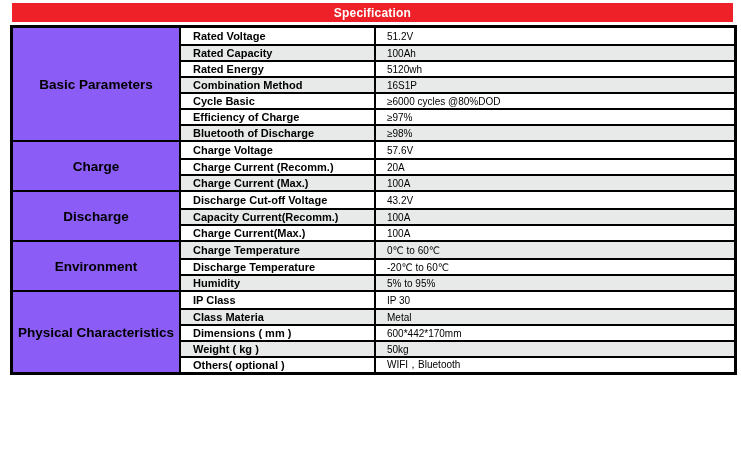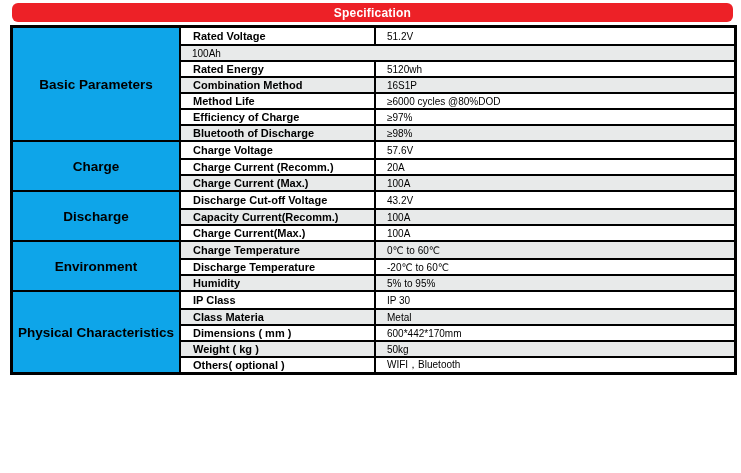--- a/index.html
+++ b/index.html
@@ -15,21 +15,20 @@
     left: 12px; top: 3px;
     width: 721px; height: 19px;
     background: #ed2127;
     color: #ffffff;
     font-size: 12px;
     font-weight: bold;
     display: flex;
     align-items: center;
     justify-content: center;
     letter-spacing: 0.2px;
-    border-radius: 6px;
   }
   .spec-table {
     position: absolute;
     left: 10px; top: 25px;
     width: 727px;
     border: 3px solid #000000;
     background: #ffffff;
     display: flex;
     flex-direction: column;
   }
@@ -42,21 +41,21 @@
     width: 168px;
     flex: 0 0 168px;
     border-right: 2px solid #000000;
     display: flex;
     align-items: center;
     justify-content: center;
     text-align: center;
     font-size: 13.5px;
     font-weight: bold;
     color: #000000;
-    background: #0ea5e9;
+    background: #8b5cf6;
     padding: 0 4px;
   }
   .rows {
     flex: 1;
     display: flex;
     flex-direction: column;
   }
   .row {
     display: flex;
     height: 16px;
@@ -97,32 +96,33 @@
 
 <div class="spec-table">
     <div class="section">
       <div class="category-cell">Basic Parameters</div>
       <div class="rows">
         <div class="row">
           <div class="label-cell">Rated Voltage</div>
           <div class="value-cell">51.2V</div>
         </div>
         <div class="row shaded">
+          <div class="label-cell">Rated Capacity</div>
           <div class="value-cell">100Ah</div>
         </div>
         <div class="row">
           <div class="label-cell">Rated Energy</div>
           <div class="value-cell">5120wh</div>
         </div>
         <div class="row shaded">
           <div class="label-cell">Combination Method</div>
           <div class="value-cell">16S1P</div>
         </div>
         <div class="row">
-          <div class="label-cell">Method Life</div>
+          <div class="label-cell">Cycle Basic</div>
           <div class="value-cell">≥6000 cycles @80%DOD</div>
         </div>
         <div class="row">
           <div class="label-cell">Efficiency of Charge</div>
           <div class="value-cell">≥97%</div>
         </div>
         <div class="row shaded">
           <div class="label-cell">Bluetooth of Discharge</div>
           <div class="value-cell">≥98%</div>
         </div>

